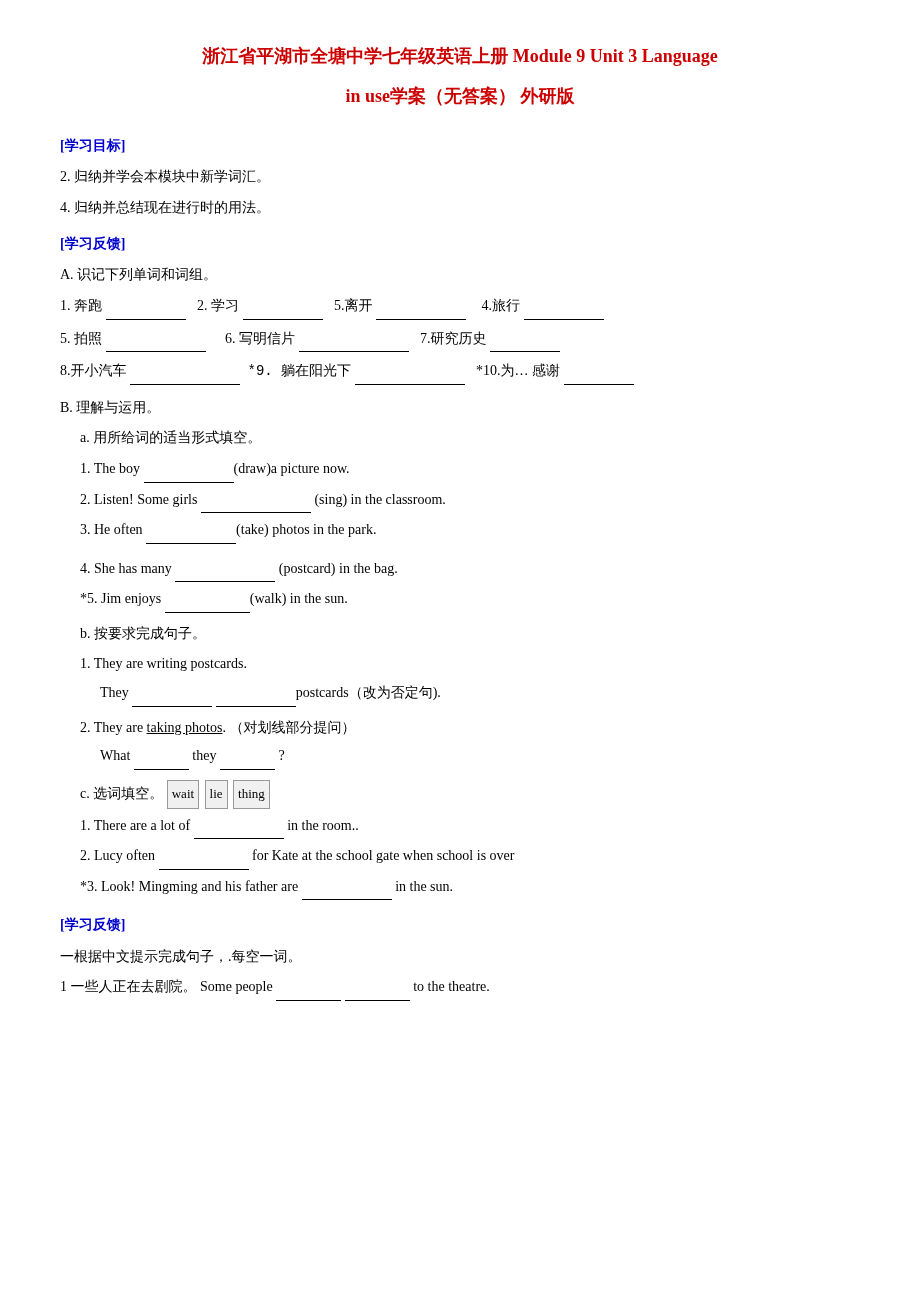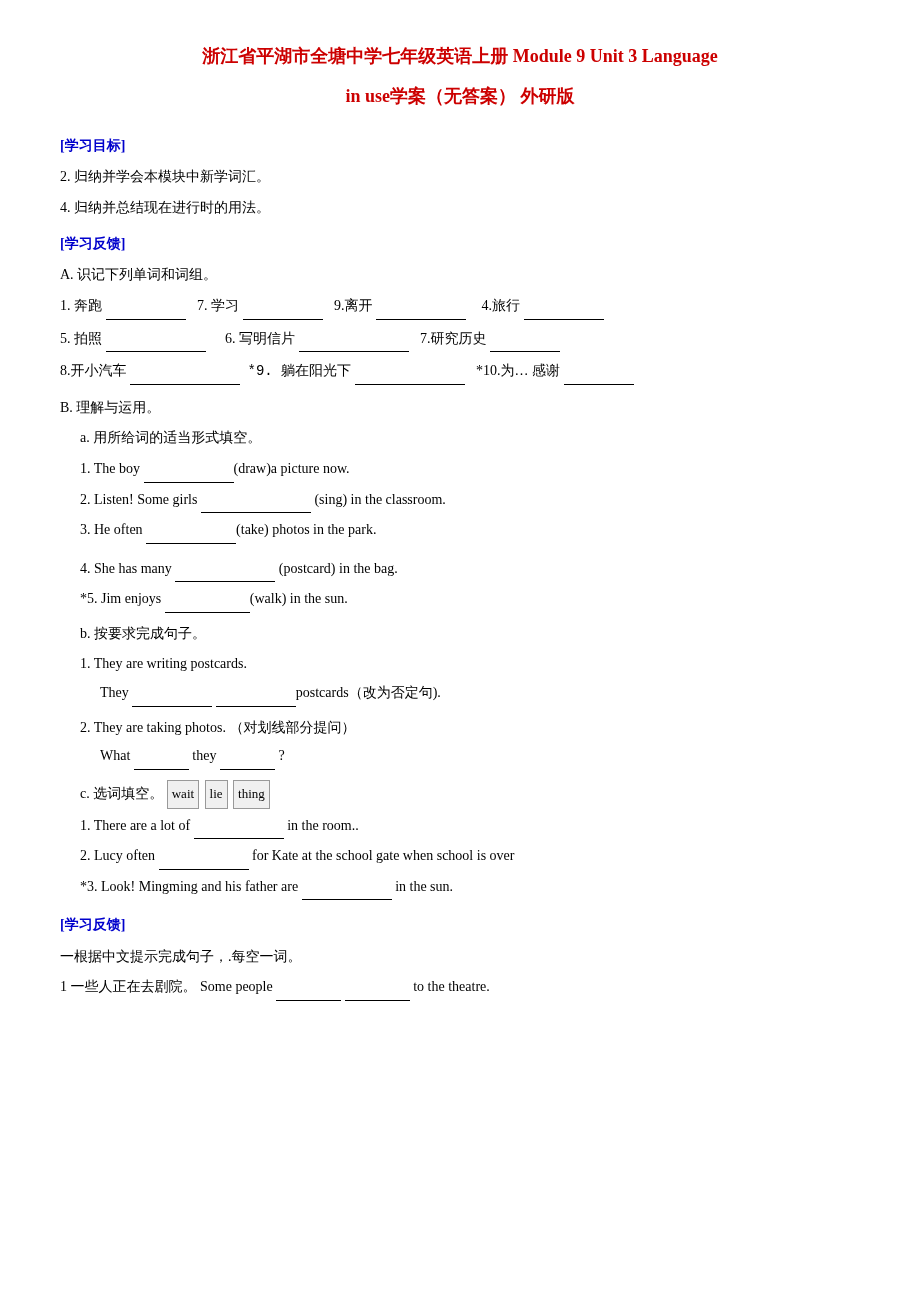--- a/index.html
+++ b/index.html
@@ -66,20 +66,21 @@
 
     .indent1 {
       padding-left: 20px;
     }
 
     .indent2 {
       padding-left: 40px;
     }
 
     .underline {
+      text-decoration: underline;
     }
 
     .word-box {
       display: inline-block;
       border: 1px solid #999;
       padding: 1px 4px;
       margin-right: 2px;
       font-size: 13px;
       background: #f0f0f0;
     }
@@ -93,23 +94,23 @@
 <div class="section-header">[学习目标]</div>
 <div class="content-line">2. 归纳并学会本模块中新学词汇。</div>
 <div class="content-line">4. 归纳并总结现在进行时的用法。</div>
 
 <div class="section-header section-gap">[学习反馈]</div>
 <div class="content-line">A.  识记下列单词和词组。</div>
 
 <div class="content-line" style="margin-bottom:6px;">
   <span>1. 奔跑</span>
   <span class="blank" style="min-width:80px;"></span>
-  <span style="margin-left:8px;">7. 学习</span>
+  <span style="margin-left:8px;">2. 学习</span>
   <span class="blank" style="min-width:80px;"></span>
-  <span style="margin-left:8px;">9.离开</span>
+  <span style="margin-left:8px;">5.离开</span>
   <span class="blank" style="min-width:90px;"></span>
   <span style="margin-left:12px;">4.旅行</span>
   <span class="blank" style="min-width:80px;"></span>
 </div>
 
 <div class="content-line" style="margin-bottom:6px;">
   <span>5. 拍照</span>
   <span class="blank" style="min-width:100px;"></span>
   <span style="margin-left:16px;">6. 写明信片</span>
   <span class="blank" style="min-width:110px;"></span>

